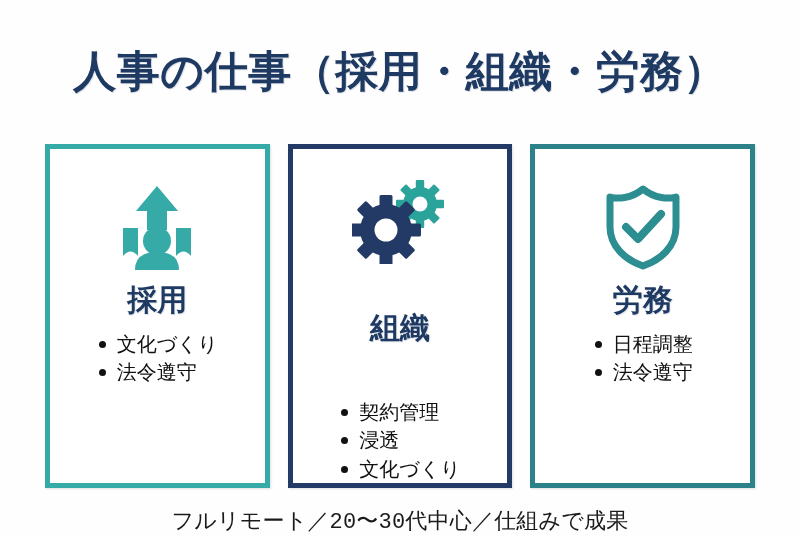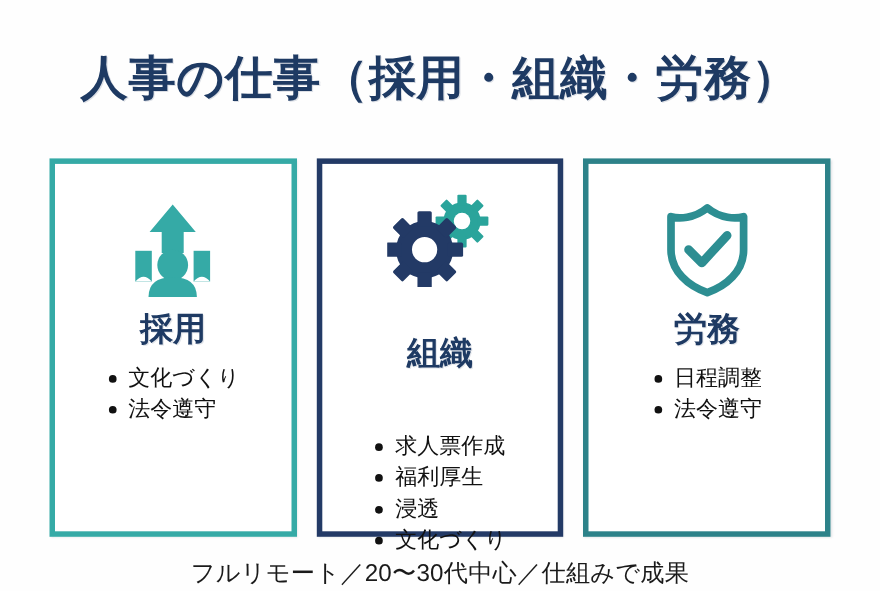--- a/index.html
+++ b/index.html
@@ -110,20 +110,21 @@
     background: #111111;
   }
 
   
   .footer-wrap {
     flex: 1 1 auto;
     display: flex;
     align-items: flex-start;
     justify-content: center;
     padding-top: 18px;
+    font-family: Liberation Mono, monospace;
   }
   .footer-text {
     font-size: 22px;
     color: #1a1a1a;
     white-space: nowrap;
     letter-spacing: 0.2px;
   }
 </style>
 </head>
 <body>
@@ -190,22 +191,21 @@
               <rect x="-6.5" y="21" width="13" height="14" rx="1.5" transform="rotate(45)"></rect>
               <rect x="-35" y="-6.5" width="14" height="13" rx="1.5" transform="rotate(45)"></rect>
               <rect x="21" y="-6.5" width="14" height="13" rx="1.5" transform="rotate(45)"></rect>
             </g>
             <circle cx="0" cy="0" r="11.5" fill="#FFFFFF"></circle>
           </g>
         </svg>
       </div>
       <div class="card-title">組織</div>
       <ul class="card-list">
-        <li>求人票作成</li>
-        <li>福利厚生</li>
+        <li>契約管理</li>
         <li>浸透</li>
         <li>文化づくり</li>
       </ul>
     </div>
 
     <div class="card teal-d">
       <div class="card-icon">
         <svg width="80" height="88" viewBox="0 0 80 88" aria-hidden="true">
           <path d="M40 6 C52 16, 66 16, 73 14 L73 44 C73 64, 57 77, 40 83
                    C23 77, 7 64, 7 44 L7 14 C14 16, 28 16, 40 6 Z" fill="none" stroke="#2D8E92" stroke-width="7" stroke-linejoin="round" stroke-linecap="round"></path>

